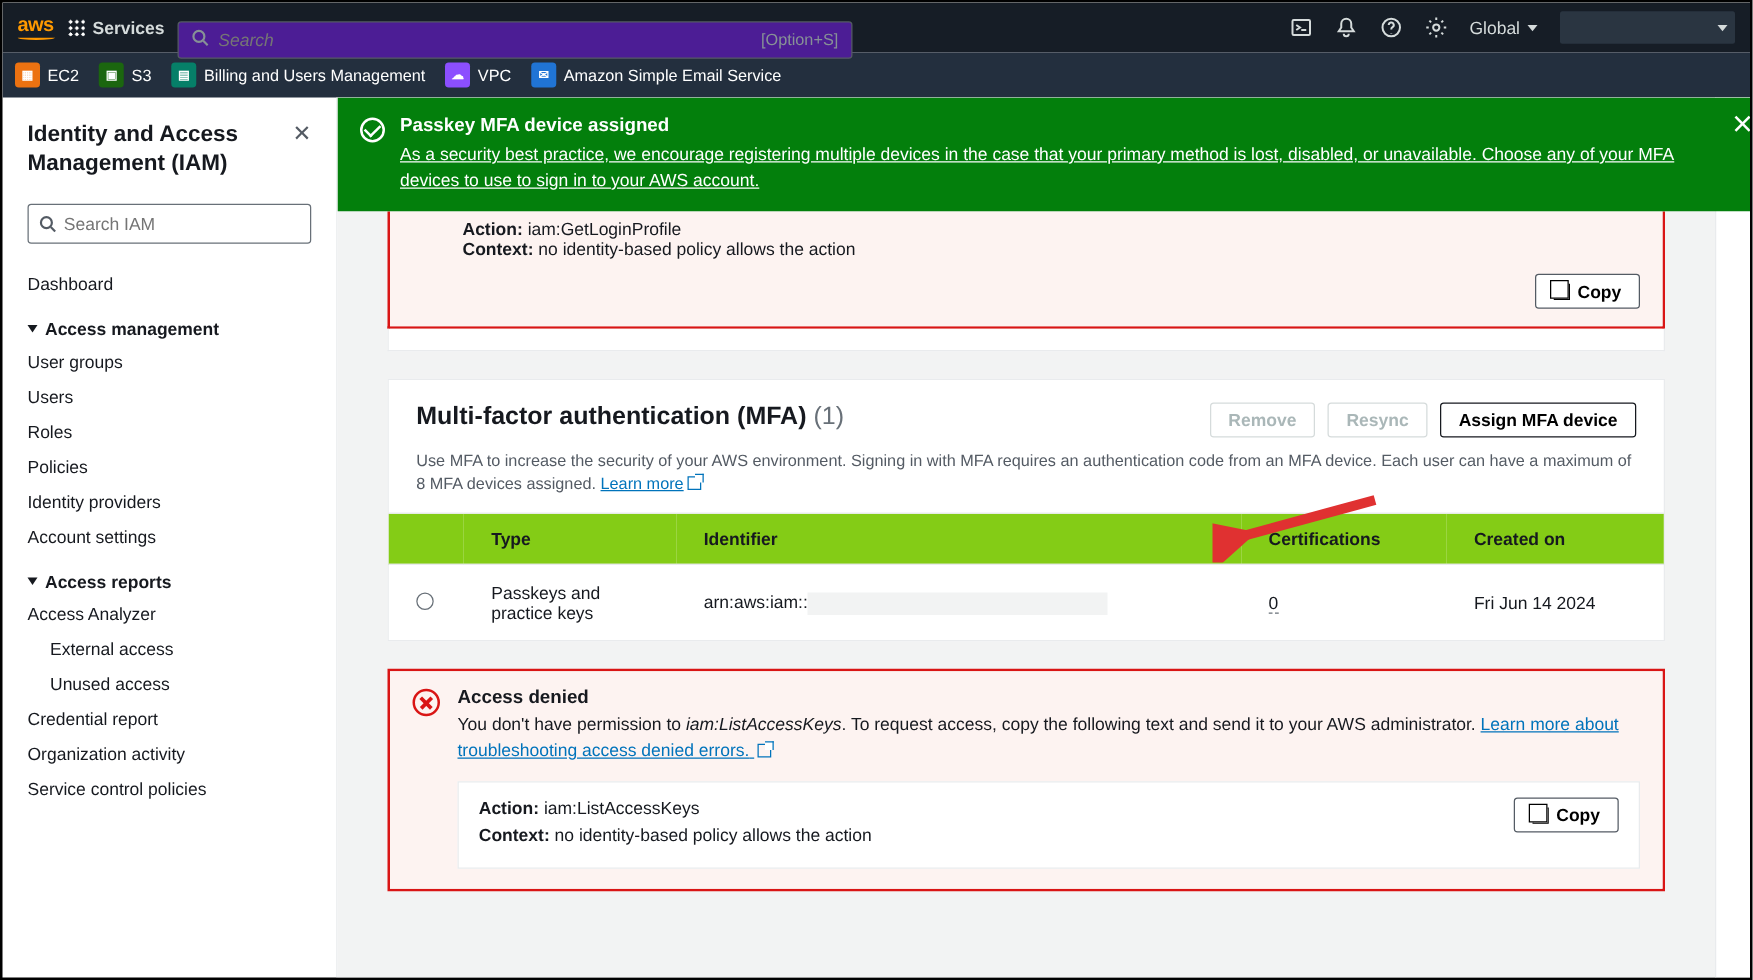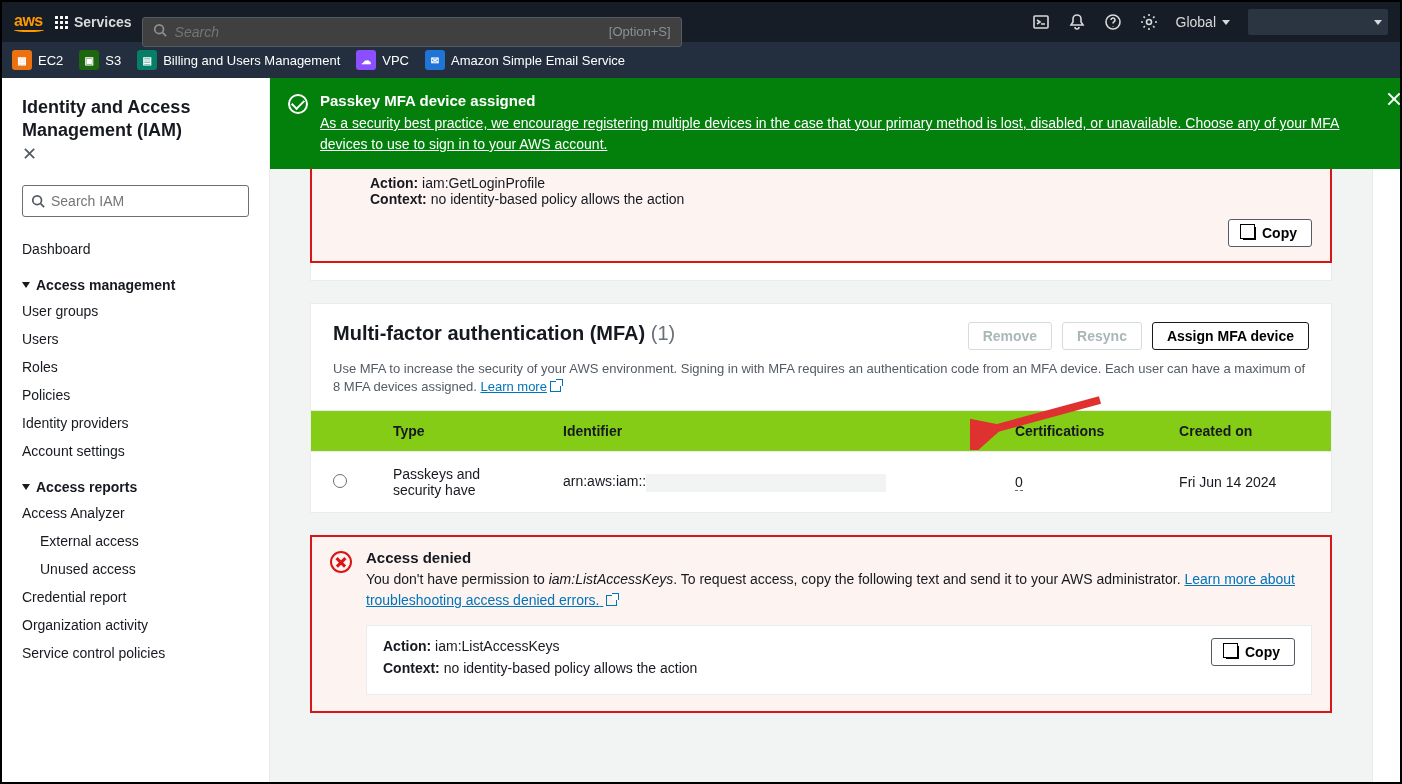--- a/index.html
+++ b/index.html
@@ -5,39 +5,39 @@
   * { box-sizing: border-box; margin: 0; padding: 0; }
   body { font-family: "Amazon Ember", "Helvetica Neue", Arial, sans-serif; font-size: 14px; color: #16191f; background: #fff; width: 1402px; height: 784px; overflow: hidden; position: relative; border: 2px solid #000; }
 
   
   .topnav { background: #161d26; height: 40px; display: flex; align-items: center; color: #d5dbdb; padding: 0 12px; gap: 10px; }
   .aws-logo { color: #ff9900; font-weight: 700; font-size: 16px; letter-spacing: -0.5px; }
   .aws-logo .smile { display:block; height:4px; width:30px; border-bottom:2px solid #ff9900; border-radius:0 0 50% 50%; margin-top:-2px;}
   .services-btn { display: flex; align-items: center; gap: 6px; font-weight: 700; cursor: pointer; }
   .grid-icon { display:inline-block; width:14px; height:14px; background:
     radial-gradient(circle,#fff 1.4px,transparent 1.6px) 0 0/5px 5px; }
-  .search-wrap { flex: 1; max-width: 540px; display: flex; align-items: center; background: #404040; border: 1px solid #545b64; border-radius: 3px; height: 30px; padding: 0 10px; color: #879196; gap: 8px; margin-top: 19px; }
+  .search-wrap { flex: 1; max-width: 540px; display: flex; align-items: center; background: #4c1d95; border: 1px solid #545b64; border-radius: 3px; height: 30px; padding: 0 10px; color: #879196; gap: 8px; margin-top: 19px; }
   .search-wrap input { flex:1; background: transparent; border: none; color: #fff; font-style: italic; font-size: 14px; outline: none; }
   .kbd { color: #879196; font-size: 13px; }
   .topnav-right { margin-left: auto; display: flex; align-items: center; gap: 18px; }
   .topnav-right .icon { width: 18px; height: 18px; cursor:pointer; color:#d5dbdb; display:flex; align-items:center; justify-content:center;}
   .region { display:flex; align-items:center; gap:6px; cursor:pointer; }
   .acct-box { width:140px; height:26px; background:#2a3541; border-radius:2px; display:flex; align-items:center; justify-content:flex-end; padding-right:6px;}
   .caret { width:0;height:0;border-left:4px solid transparent;border-right:4px solid transparent;border-top:5px solid #d5dbdb; }
 
   
   .svcbar { background: #232f3e; height: 36px; display: flex; align-items: center; padding: 0 10px; gap: 16px; color: #fff; font-size: 13px; }
   .svc { display:flex; align-items:center; gap:6px; cursor:pointer; }
   .svc .box { width:20px; height:20px; border-radius:3px; display:flex; align-items:center; justify-content:center; font-size:10px; font-weight:700; color:#fff;}
   .b-orange{background:#ec7211;} .b-green{background:#1b660f;} .b-teal{background:#067f68;} .b-purple{background:#8c4fff;} .b-blue{background:#2074d5;}
 
   
   .shell { display:flex; height: calc(784px - 40px - 36px - 4px); }
   .sidebar { width: 268px; border-right:1px solid #e9ebed; display:flex; flex-direction:column; }
-  .side-head { padding: 18px 20px 12px; display:flex; align-items:flex-start; justify-content:space-between;flex-direction:column; }
+  .side-head { padding: 18px 20px 12px; display:flex; align-items:flex-start; justify-content:space-between; }
   .side-head h1 { font-size: 18px; font-weight: 700; line-height: 1.3; }
   .close-x { font-size: 18px; cursor:pointer; color:#545b64; }
   .side-search { margin: 8px 20px 12px; border:1px solid #687078; border-radius:3px; height:32px; display:flex; align-items:center; padding:0 8px; gap:6px; }
   .side-search input { border:none; outline:none; flex:1; font-size:14px; }
   .side-nav { padding: 6px 12px 20px 20px; overflow:auto; }
   .side-nav a { display:block; color:#0073bb; text-decoration:none; padding:6px 0; font-size:14px; color:#16191f;}
   .side-section { font-weight:700; margin-top:14px; margin-bottom:4px; display:flex; align-items:center; gap:6px; }
   .tri { width:0;height:0;border-left:4px solid transparent;border-right:4px solid transparent;border-top:6px solid #16191f; }
   .sub { padding-left: 18px; }
 
@@ -266,21 +266,21 @@
             <th style="width:60px;"></th>
             <th>Type</th>
             <th>Identifier</th>
             <th>Certifications</th>
             <th>Created on</th>
           </tr>
             </thead>
           <tbody>
               <tr>
             <td><span class="radio"></span></td>
-            <td style="width:170px;">Passkeys and security have</td>
+            <td style="width:170px;">Passkeys and practice keys</td>
             <td><span>arn:aws:iam::</span><span class="redact" style="width:240px;"></span></td>
             <td><span class="underdot">0</span></td>
             <td>Fri Jun 14 2024</td>
           </tr>
             </tbody>
         </table>
       </div>
 
       <svg class="arrow" style="left:700px; top:312px;" width="140" height="60">
         <defs>

